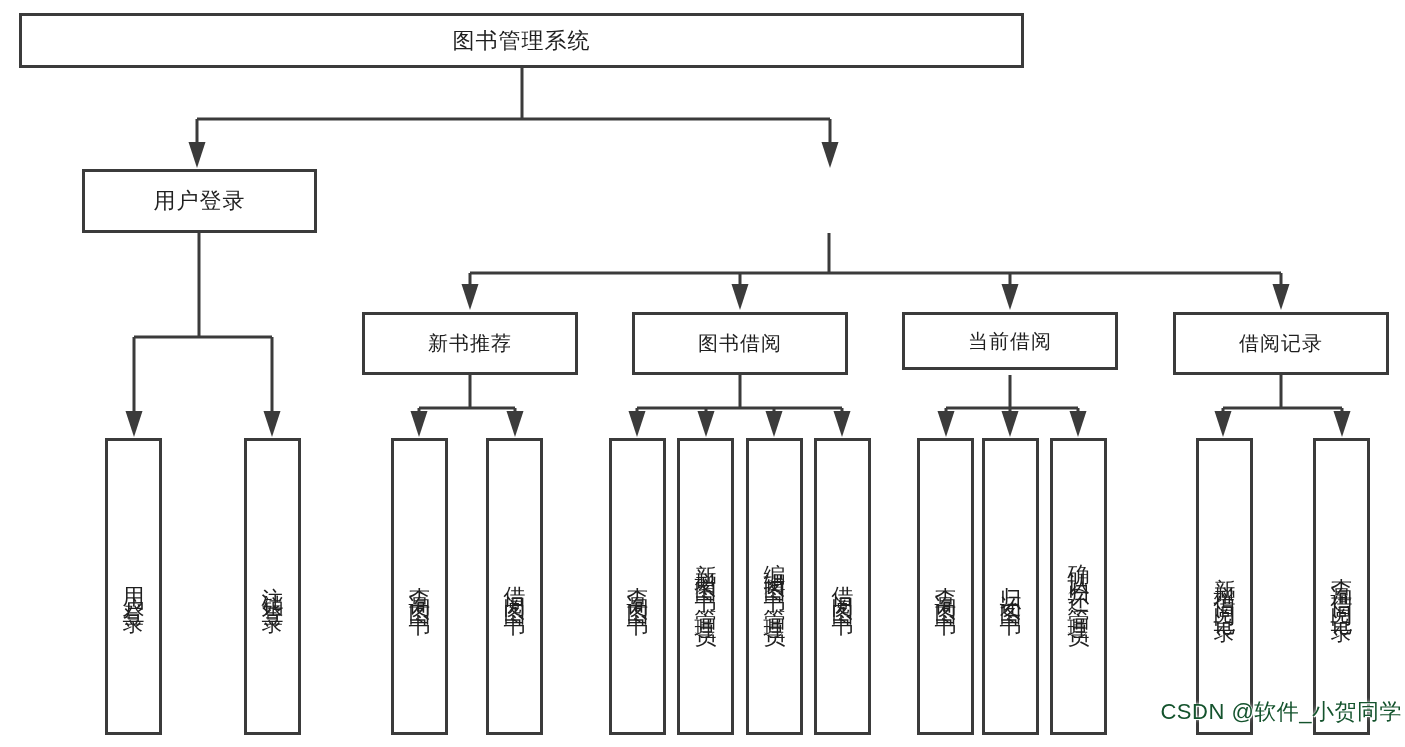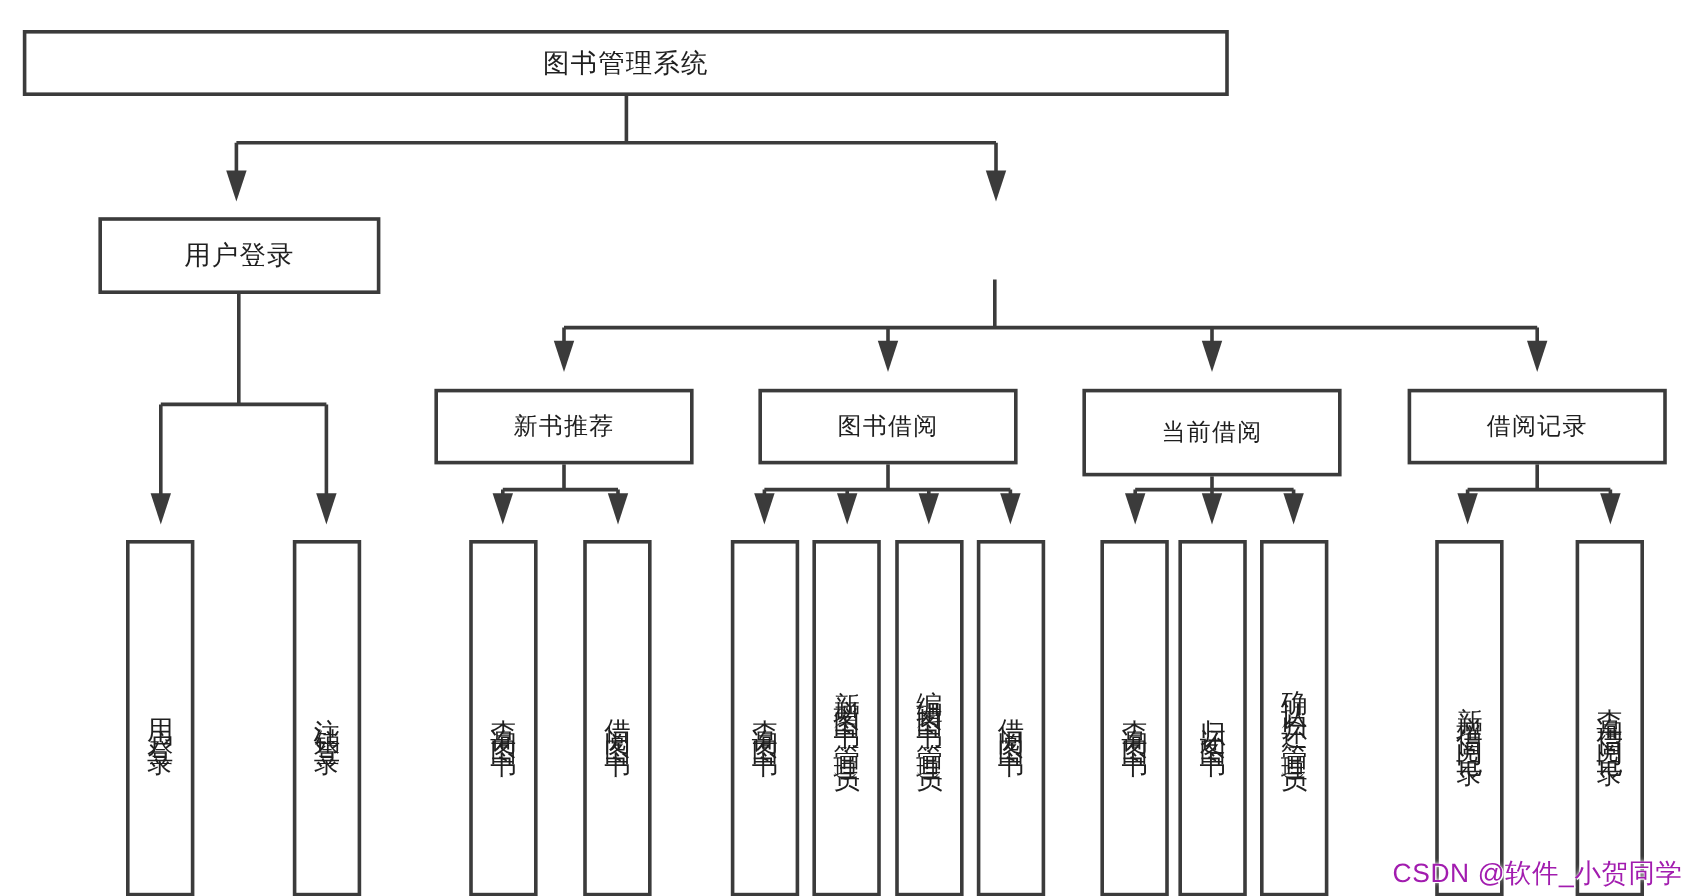--- a/index.html
+++ b/index.html
@@ -20,39 +20,38 @@
   }
   .node {
     position: absolute;
     box-sizing: border-box;
     border: 3px solid #3b3b3b;
     background: #ffffff;
     display: flex;
     align-items: center;
     justify-content: center;
     text-align: center;
-    margin-top: 12px;
   }
   .node.lvl0 { font-size: 22px; font-weight: 500; letter-spacing: 1px; }
   .node.lvl1 { font-size: 22px; font-weight: 500; letter-spacing: 1px; }
   .node.lvl2 { font-size: 20px; font-weight: 500; letter-spacing: 1px; }
   .node.leaf { font-size: 22px; font-weight: 500; }
   .node.leaf span {
     writing-mode: vertical-rl;
     text-orientation: mixed;
     letter-spacing: 9px;
     line-height: 1;
     white-space: nowrap;
   }
   .watermark {
     position: absolute;
     right: 3px;
-    bottom: 4px;
+    bottom: 20px;
     font-size: 22px;
-    color: #a21caf;
+    color: #14532d;
     letter-spacing: 0.5px;
     text-shadow: 0 0 2px #ffffff, 0 0 4px #ffffff, 1px 1px 0 #ffffff;
     z-index: 5;
     white-space: nowrap;
   }
 </style>
 </head>
 <body>
 
 <div class="stage">
@@ -114,21 +113,21 @@
       <polygon points="1333.5,411 1350.5,411 1342,437"></polygon>
     </g>
   </svg>
 
   <div class="node lvl0" style="left:19px; top:13px; width:1005px; height:55px;">图书管理系统</div>
 
   <div class="node lvl1" style="left:82px; top:169px; width:235px; height:64px;">用户登录</div>
 
   <div class="node lvl2" style="left:362px; top:312px; width:216px; height:63px;">新书推荐</div>
   <div class="node lvl2" style="left:632px; top:312px; width:216px; height:63px;">图书借阅</div>
-  <div class="node lvl2" style="left:902px; top:312px; width:216px; height:73px;">当前借阅</div>
+  <div class="node lvl2" style="left:902px; top:312px; width:216px; height:58px;">当前借阅</div>
   <div class="node lvl2" style="left:1173px; top:312px; width:216px; height:63px;">借阅记录</div>
 
   <div class="node leaf" style="left:105px; top:438px; width:57px; height:297px;">
     <span>用户登录</span>
   </div>
   <div class="node leaf" style="left:244px; top:438px; width:57px; height:297px;">
     <span>注销登录</span>
   </div>
 
   <div class="node leaf" style="left:391px; top:438px; width:57px; height:297px;">

